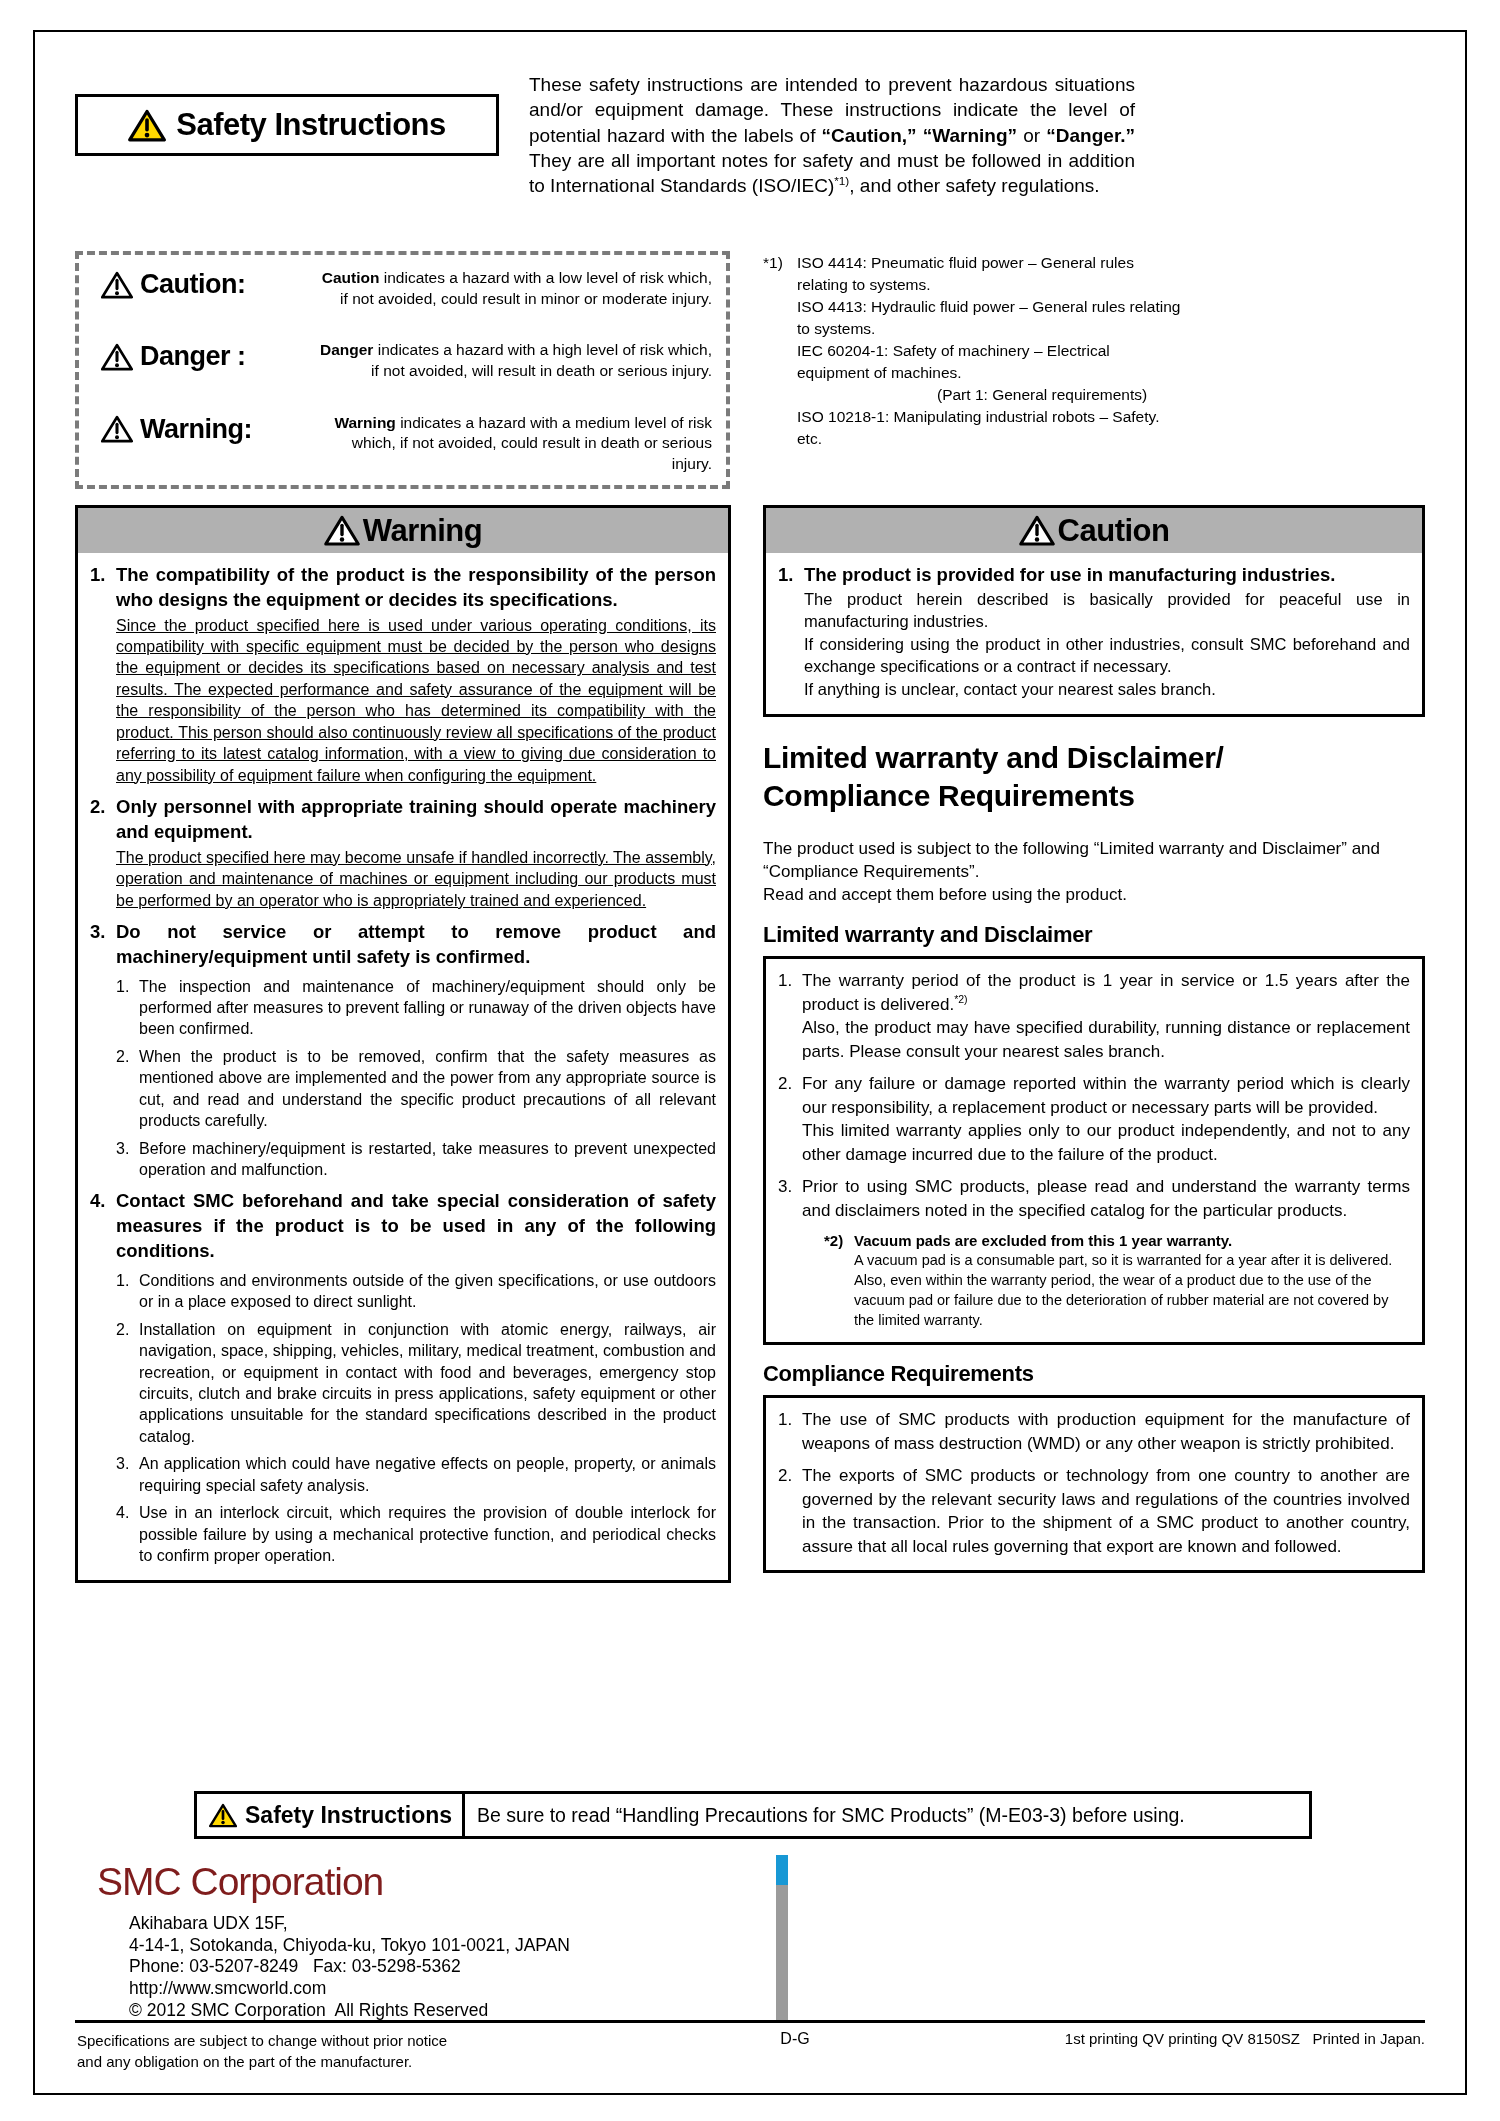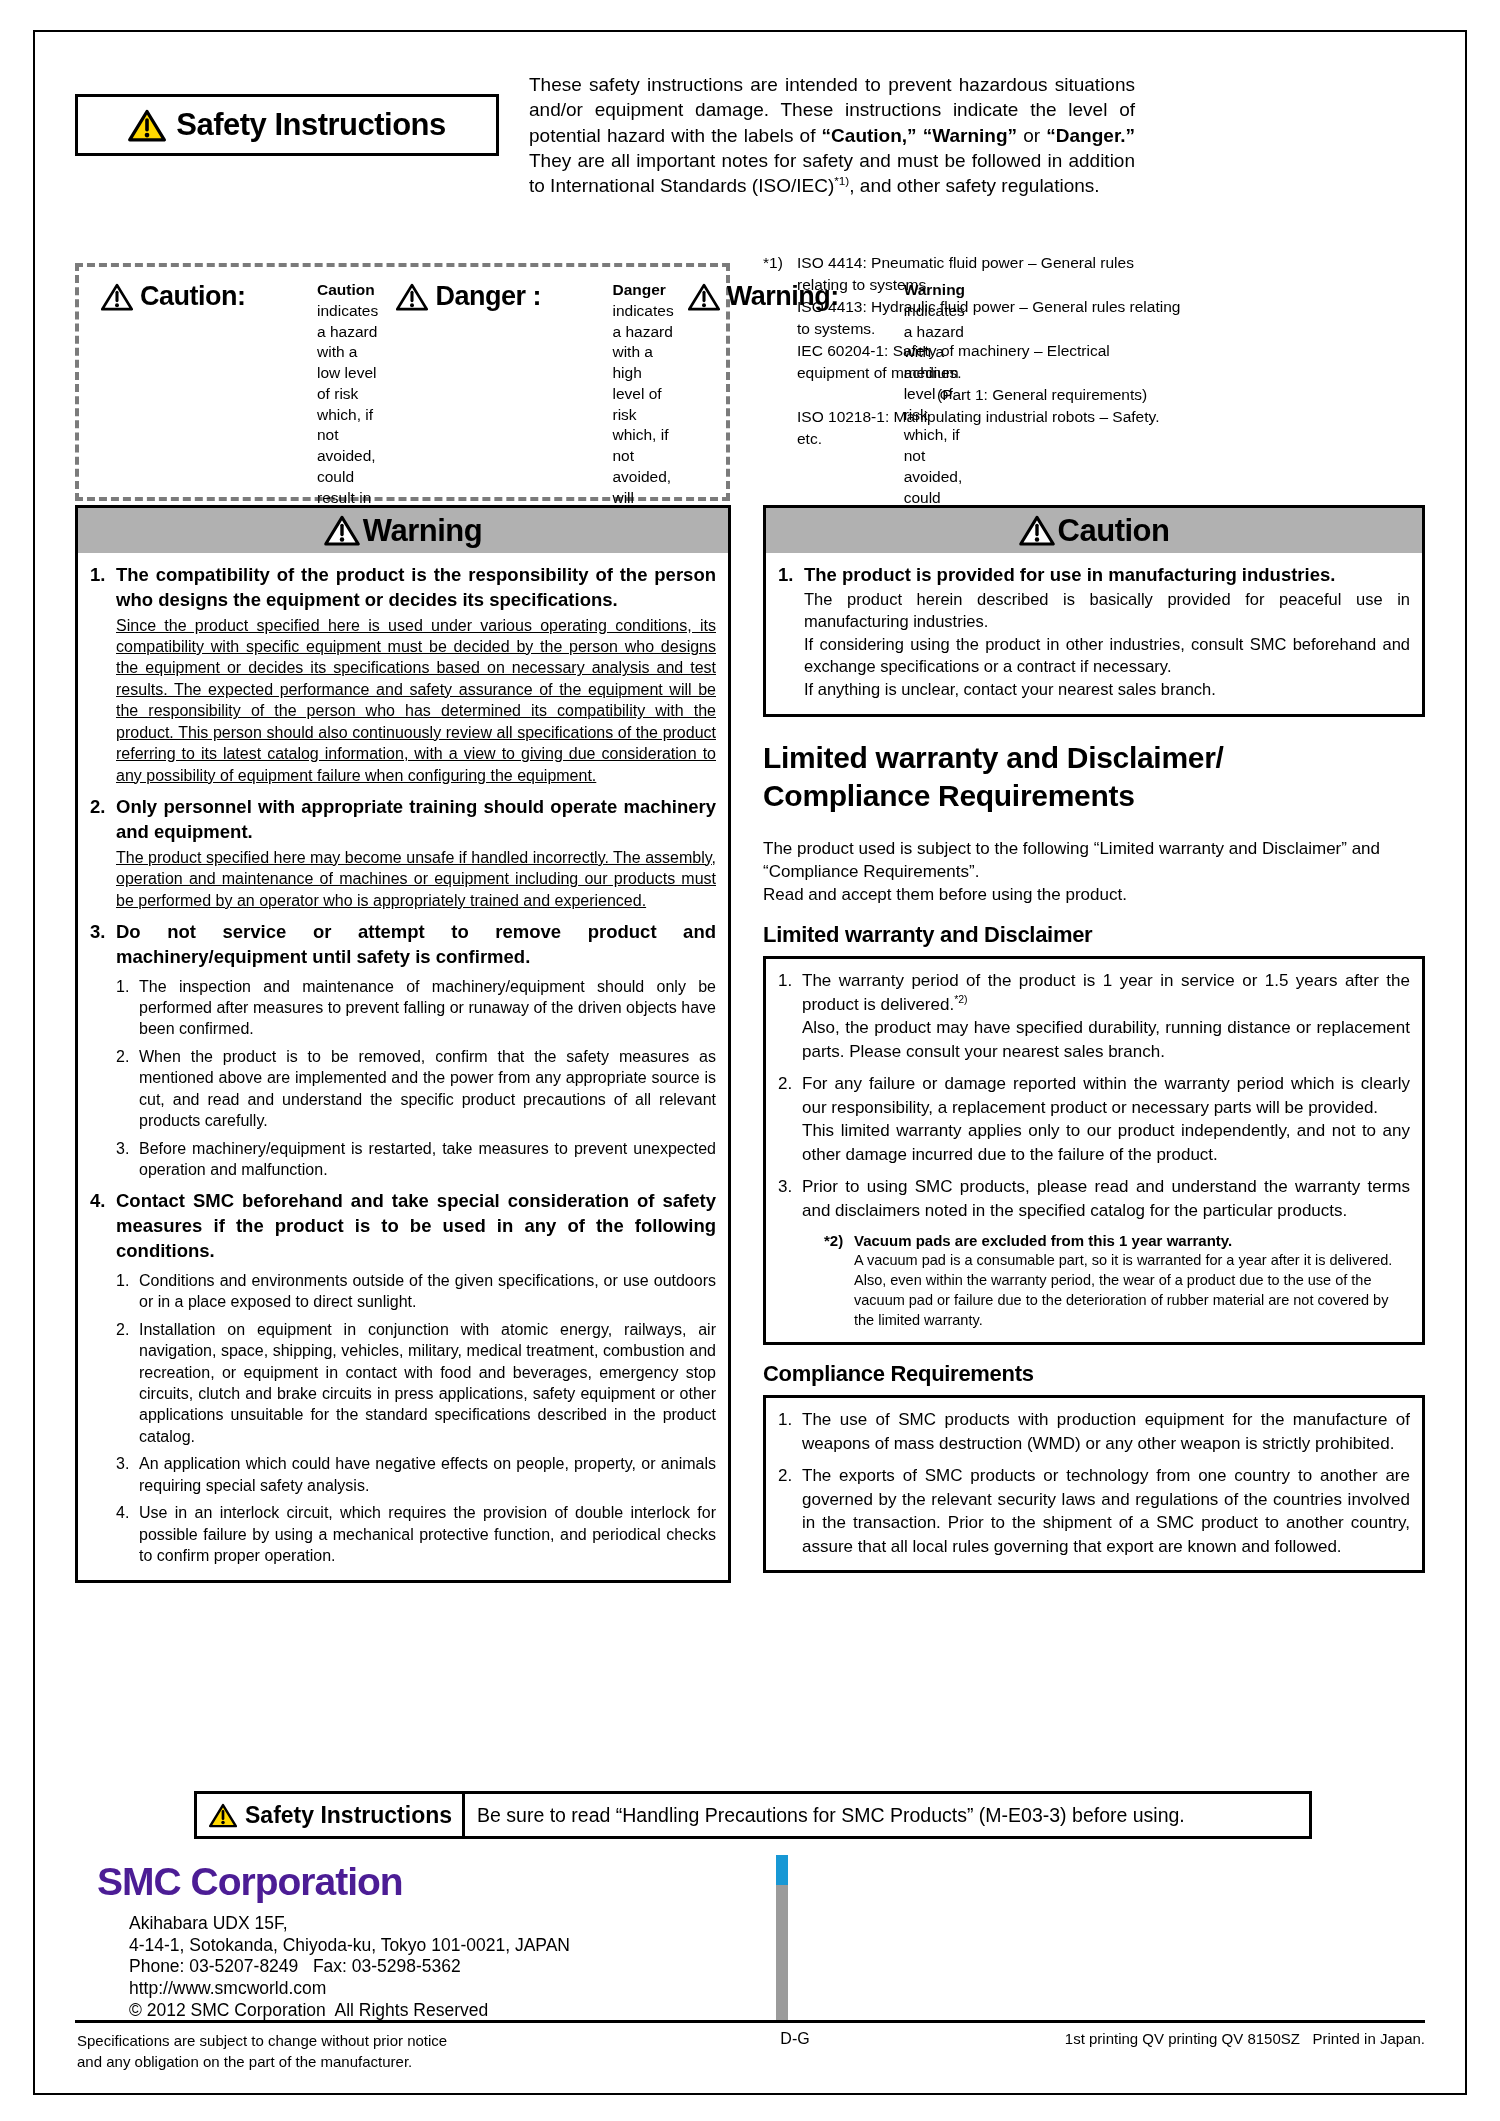--- a/index.html
+++ b/index.html
@@ -13,22 +13,22 @@
   .si-box{position:absolute;left:75px;top:94px;width:424px;height:62px;border:3px solid #000;
           display:flex;align-items:center;justify-content:center;gap:10px;box-sizing:border-box;background:#fff;}
   .si-label{font-size:31px;font-weight:bold;letter-spacing:-0.5px;white-space:nowrap;}
 
   
   .intro{position:absolute;left:529px;top:72px;width:606px;font-size:19px;line-height:1.33;text-align:justify;}
   .b{font-weight:bold;}
   sup{font-size:0.62em;}
 
   
-  .hz-box{position:absolute;left:75px;top:263px;width:655px;height:238px;border:4px dashed #7b7b7b;
-          box-sizing:border-box;padding:12px 14px 10px 8px;display:flex;flex-direction:row;justify-content:space-between;}
+  .hz-box{position:absolute;left:75px;top:251px;width:655px;height:238px;border:4px dashed #7b7b7b;
+          box-sizing:border-box;padding:12px 14px 10px 8px;display:flex;flex-direction:column;justify-content:space-between;text-align:right;}
   .hz-row{display:flex;align-items:flex-start;}
   .hz-label{width:216px;flex-shrink:0;display:flex;align-items:center;gap:7px;padding-left:14px;padding-top:2px;}
   .hz-word{font-size:27px;font-weight:bold;letter-spacing:-0.5px;white-space:nowrap;}
   .hz-def{font-size:15.5px;line-height:1.34;padding-top:1px;}
 
   
   .standards{position:absolute;left:763px;top:252px;width:420px;font-size:15.5px;line-height:1.42;}
   .std-first{display:flex;}
   .std-marker{width:34px;flex-shrink:0;}
   .std-line{margin-left:34px;}
@@ -67,21 +67,21 @@
   .note-line{margin-left:30px;font-size:14.5px;}
 
   
   .bottom-bar{position:absolute;left:194px;top:1791px;width:1118px;height:48px;border:3px solid #000;
               display:flex;box-sizing:border-box;background:#fff;}
   .bb-label{display:flex;align-items:center;gap:8px;padding:0 10px 0 12px;border-right:3px solid #000;
             font-size:23px;font-weight:bold;white-space:nowrap;}
   .bb-text{display:flex;align-items:center;padding:0 12px;font-size:19.5px;white-space:nowrap;}
 
   
-  .footer-company{position:absolute;left:97px;top:1860px;font-size:39px;font-weight:bold;color:#4c1d95;letter-spacing:-1px;}
+  .footer-company{position:absolute;left:97px;top:1860px;font-size:39px;font-weight:normal;color:#7f1d1d;letter-spacing:-1px;}
   .footer-address{position:absolute;left:100px;top:1913px;font-size:17.5px;line-height:1.24;margin-left:29px;}
   .v-bar{position:absolute;left:776px;top:1855px;width:12px;height:165px;background:#9b9b9b;}
   .v-bar-top{width:12px;height:30px;background:#1898d5;}
   .footer-rule{position:absolute;left:75px;top:2020px;width:1350px;height:3px;background:#000;}
   .fn-left{position:absolute;left:77px;top:2030px;font-size:15px;line-height:1.4;}
   .fn-center{position:absolute;left:735px;top:2030px;width:120px;text-align:center;font-size:16px;}
   .fn-right{position:absolute;right:75px;top:2030px;font-size:15px;text-align:center;}
 </style>
 </head>
 <body>

